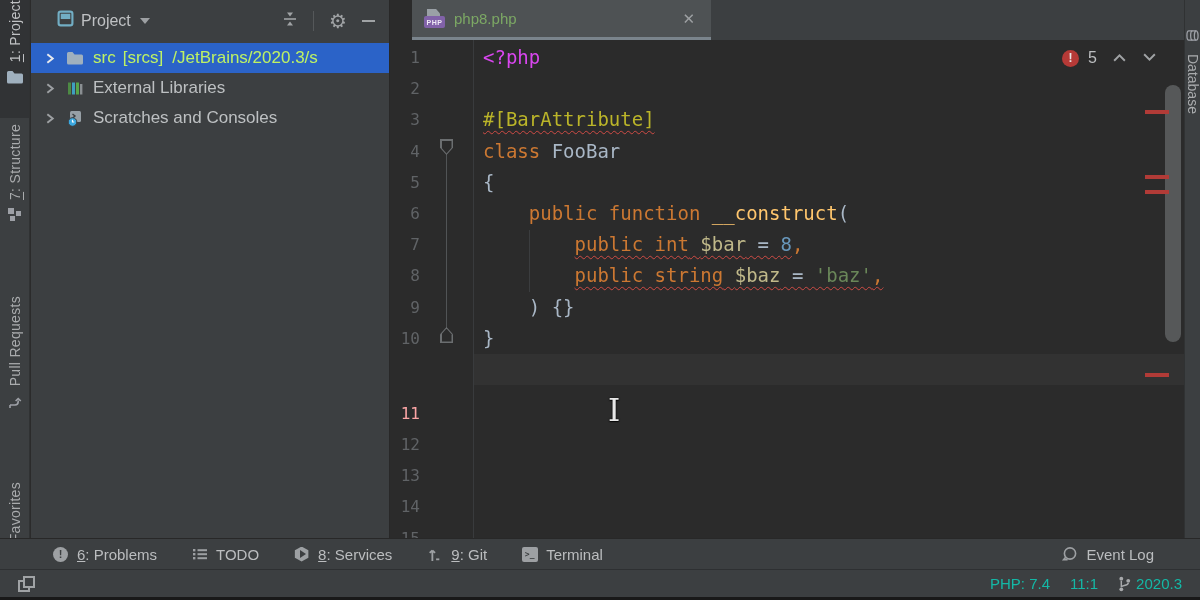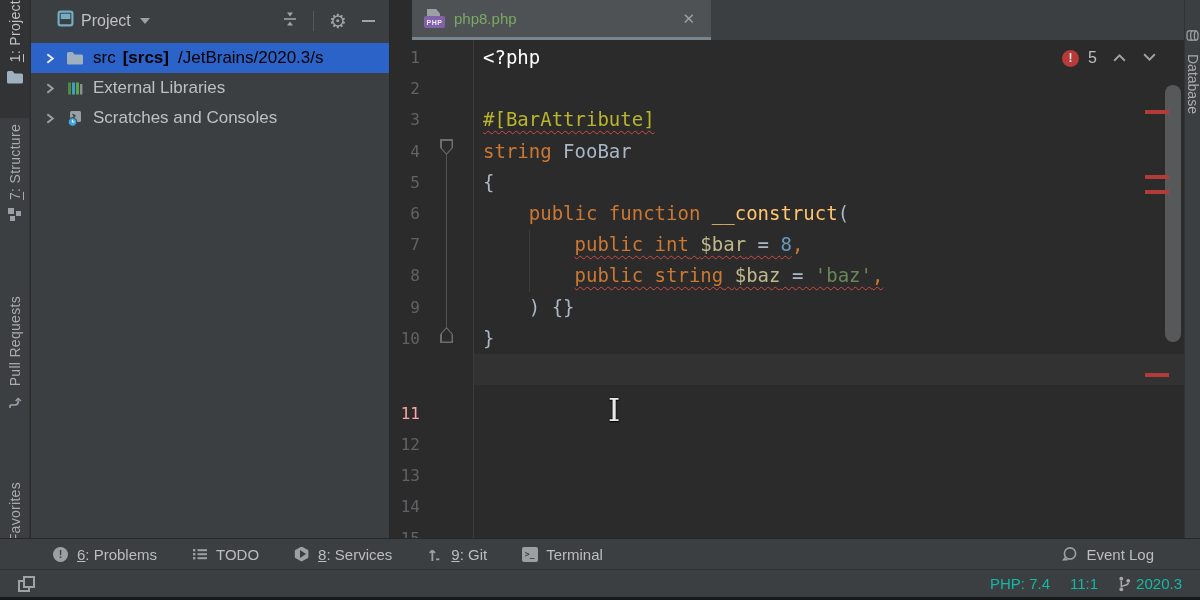--- a/index.html
+++ b/index.html
@@ -21,43 +21,43 @@
   .project-panel { position:absolute; left:31px; top:0; width:359px; height:538px; background:#3C3F41; border-right:1px solid #282828; overflow:hidden; }
   .pp-header { height:41px; display:flex; align-items:center; padding-left:26px; }
   .pp-title { font-size:16px; color:#BFC1C3; margin-left:7px; }
   .pp-caret { margin-left:9px; width:0; height:0; border-left:5px solid transparent; border-right:5px solid transparent; border-top:6px solid #9DA0A3; }
   .pp-actions { margin-left:auto; display:flex; align-items:center; gap:15px; padding-right:14px; }
   .pp-sep { width:1px; height:20px; background:#55585A; }
   .gear { font-size:20px; color:#A0A3A5; line-height:20px; cursor:pointer; font-family:"DejaVu Sans",sans-serif; }
   .minus-bar { width:13px; height:2px; background:#A0A3A5; cursor:pointer; }
   .tree { padding-top:2px; }
   .tree-row { height:30px; display:flex; align-items:center; padding-left:12px; white-space:nowrap; font-size:17px; color:#BDC0C2; cursor:pointer; }
-  .tree-row.selected { background:#2B63C8; color:#000000;text-align:right; }
+  .tree-row.selected { background:#2B63C8; color:#bef264;text-align:right; }
   .tree-chevron { flex:0 0 auto; margin-right:9px; display:flex; }
   .tree-icon { flex:0 0 auto; width:20px; margin-right:8px; display:flex; align-items:center; justify-content:center; }
-  .t-bold { font-weight:bold; margin-left:7px; }
+  .t-bold { font-weight:normal; margin-left:7px; }
   .t-path { margin-left:9px; }
   
   .editor { position:absolute; left:390px; top:0; width:794px; height:538px; background:#2B2B2B; }
   .tabbar { position:relative; height:40px; background:#3C3F41;margin-left:22px; }
   .tab { position:absolute; left:0; top:0; width:299px; height:40px; background:#4E5254; border-bottom:3px solid #7A848C; display:flex; align-items:center; padding:0 12px; cursor:pointer; }
   .tab-label { margin-left:9px; font-size:15px; color:#7CA864; }
   .tab-close { margin-left:auto; color:#9DA0A3; font-size:15px; cursor:pointer; padding:0 4px; }
   .php-icon { position:relative; width:21px; height:19px; }
   .php-page { position:absolute; left:3px; top:0; width:13px; height:10px; background:#9aa0a6; clip-path:polygon(0 0,70% 0,100% 45%,100% 100%,0 100%); }
   .php-badge { position:absolute; left:0; bottom:0; width:21px; height:12px; background:#8162A8; border-radius:2px; color:#EFE9F6; font-size:7px; font-weight:bold; display:flex; align-items:center; justify-content:center; letter-spacing:.5px; }
   .editor-body { position:absolute; left:0; top:40px; width:794px; height:498px; overflow:hidden; }
   .cur-line { position:absolute; left:84px; right:0; top:314px; height:31px; background:#323232; }
   .gutter { position:absolute; left:0; top:2px; width:83px; }
   .gutter-num { height:31.2px; line-height:31.2px; text-align:right; padding-right:53px; font-family:"DejaVu Sans Mono",monospace; font-size:16px; color:#606366; }
   .gutter-num.current { color:#fca5a5;margin-top:44px; }
   .gutter-sep { position:absolute; left:83px; top:0; width:1px; height:498px; background:#393B3D; }
   .code { position:absolute; left:93px; top:2px; z-index:2; }
   .code-line { height:31.2px; line-height:31.2px; white-space:pre; font-family:"DejaVu Sans Mono",monospace; font-size:19px; }
-  .tok-tag{color:#ffffff} .tok-attr{color:#BBB529} .tok-kw{color:#CC7832}
+  .tok-tag{color:#d946ef} .tok-attr{color:#BBB529} .tok-kw{color:#CC7832}
   .tok-id{color:#A9B7C6} .tok-fn{color:#FFC66D} .tok-var{color:#C0B98A}
   .tok-num{color:#6897BB} .tok-str{color:#6A8759}
   .wv { text-decoration-line:underline; text-decoration-style:wavy; text-decoration-color:#CF4B45; text-decoration-thickness:1px; text-underline-offset:4px; text-decoration-skip-ink:none; }
   .fold-line { position:absolute; left:56px; top:114px; width:1px; height:176px; background:#515456; }
   .fold-marker { position:absolute; width:13px; height:16px; background:#6B6E70; }
   .fold-marker .inner { position:absolute; inset:1.5px; background:#2B2B2B; }
   .fold-down, .fold-down .inner { clip-path:polygon(0 0,100% 0,100% 55%,50% 100%,0 55%); }
   .fold-up, .fold-up .inner { clip-path:polygon(50% 0,100% 45%,100% 100%,0 100%,0 45%); }
   .indent-guide { position:absolute; left:139px; top:190px; width:1px; height:62px; background:#3B3D3F; }
   .inspect { position:absolute; top:9px; right:27px; display:flex; align-items:center; gap:15px; z-index:3; }
@@ -238,21 +238,21 @@
           <div class="inner"></div>
         </div>
       <div class="fold-marker fold-up" style="left:50px; top:287px;">
           <div class="inner"></div>
         </div>
       <div class="indent-guide"></div>
       <div class="code">
           <div class="code-line"><span class="tok-tag">&lt;?php</span></div>
           <div class="code-line"></div>
           <div class="code-line"><span class="tok-attr wv">#[BarAttribute]</span></div>
-          <div class="code-line"><span class="tok-kw">string</span><span class="tok-id"> FooBar</span></div>
+          <div class="code-line"><span class="tok-kw">class</span><span class="tok-id"> FooBar</span></div>
           <div class="code-line"><span class="tok-id">{</span></div>
           <div class="code-line"><span class="tok-id">    </span><span class="tok-kw">public function</span><span class="tok-id"> </span><span class="tok-fn">__construct</span><span class="tok-id">(</span></div>
           <div class="code-line"><span class="tok-id">        </span><span class="tok-kw wv">public int</span><span class="tok-id wv"> </span><span class="tok-var wv">$bar</span><span class="tok-id wv"> = </span><span class="tok-num wv">8</span><span class="tok-kw">,</span></div>
           <div class="code-line"><span class="tok-id">        </span><span class="tok-kw wv">public string</span><span class="tok-id wv"> </span><span class="tok-var wv">$baz</span><span class="tok-id wv"> = </span><span class="tok-str wv">'baz'</span><span class="tok-kw wv">,</span></div>
           <div class="code-line"><span class="tok-id">    ) {}</span></div>
           <div class="code-line"><span class="tok-id">}</span></div>
           <div class="code-line"></div>
           <div class="code-line"></div>
           <div class="code-line"></div>
           <div class="code-line"></div>

